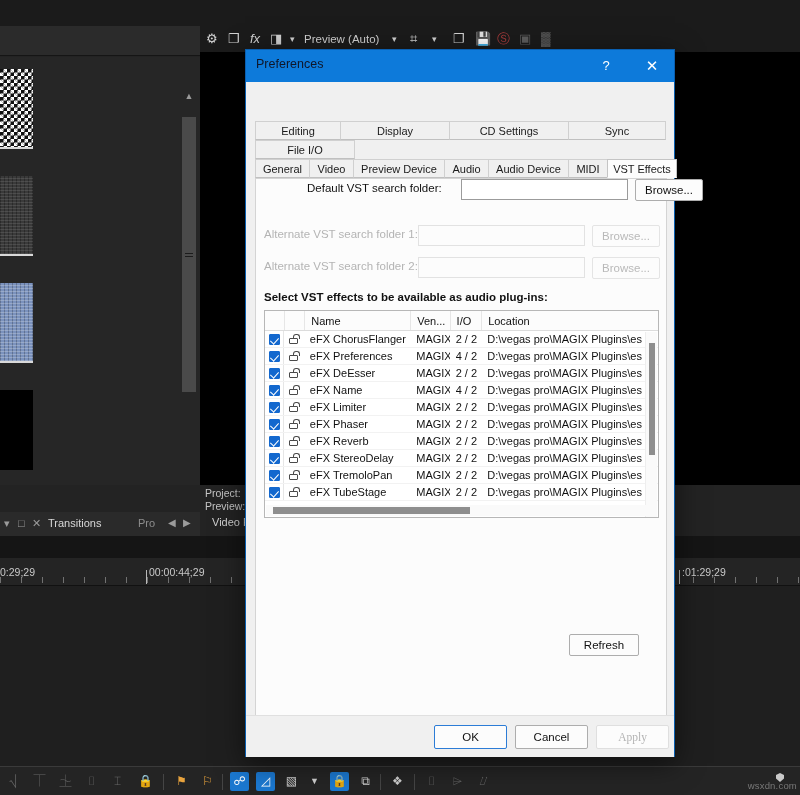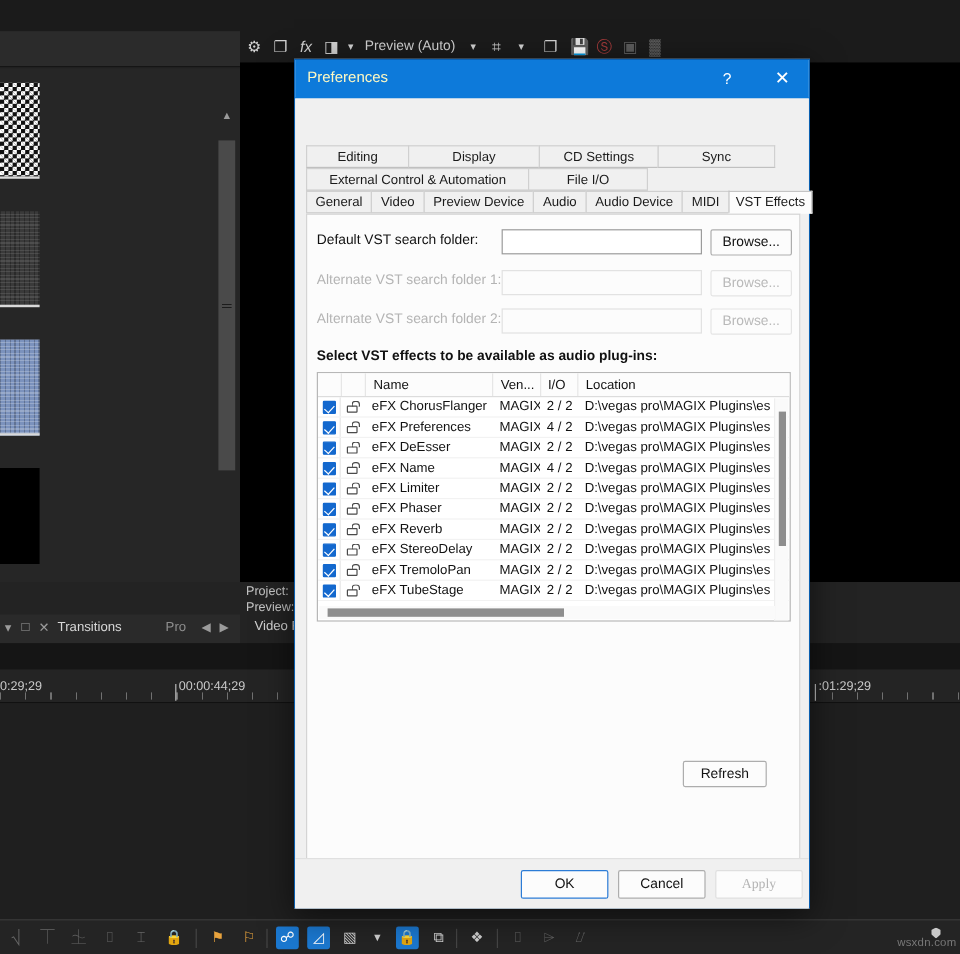--- a/index.html
+++ b/index.html
@@ -92,21 +92,21 @@
     position:absolute; left:245px; top:49px; width:430px; height:708px;
     background:#f0f0f0;
     border:1px solid #0a5fb0;
     box-shadow: 0 6px 26px rgba(0,0,0,.55);
   }
   .dlg-title {
     height:32px; background:#0d7ada; position:relative;
     border-bottom:1px solid #0d7ada;
   }
   .dlg-title .txt {
-    position:absolute; left:10px; top:7px; font-size:12.5px; color:#fef9c3;
+    position:absolute; left:10px; top:7px; font-size:12.5px; color:#0f172a;
   }
   .dlg-title .btn {
     position:absolute; top:0; height:32px; width:44px;
     color:#fff; font-size:14px; line-height:32px; text-align:center;
     cursor:default;
   }
   .dlg-title .btn.help { right:46px; font-size:13px; }
   .dlg-title .btn.close { right:0; font-size:15px; }
 
   .dlg-body { position:relative; height:675px; background:#f0f0f0; padding:16px; }
@@ -318,41 +318,40 @@
       <span class="btn help">?</span>
       <span class="btn close">✕</span>
     </div>
 
     <div class="dlg-body">
 
       <div class="tabs">
         <div class="tabrow">
           <div class="tab" style="width:86px">Editing</div>
           <div class="tab" style="width:110px">Display</div>
-          <div class="tab" style="width:100px">CD Settings</div>
+          <div class="tab" style="width:120px">CD Settings</div>
           <div class="tab" style="width:98px">Sync</div>
         </div>
         <div class="tabrow">
-          <div class="tab" style="width:186px">External Control &amp; Automation</div>
           <div class="tab" style="width:100px">File I/O</div>
         </div>
         <div class="tabrow">
           <div class="tab" style="width:55px">General</div>
           <div class="tab" style="width:45px">Video</div>
           <div class="tab" style="width:92px">Preview Device</div>
           <div class="tab" style="width:45px">Audio</div>
           <div class="tab" style="width:81px">Audio Device</div>
           <div class="tab" style="width:40px">MIDI</div>
           <div class="tab active" style="width:70px">VST Effects</div>
         </div>
       </div>
 
       <div class="panel">
 
-        <div class="frow" style="top:12px;">
+        <div class="frow" style="top:0;margin-left:43px;">
           <span class="flabel">Default VST search folder:</span>
           <input class="ftext" type="text" value="" style="">
           <button class="fbtn">Browse...</button>
         </div>
 
         <div class="frow" style="top:46px;">
           <span class="flabel disabled">Alternate VST search folder 1:</span>
           <input class="ftext disabled" type="text" disabled="" value="" style="">
           <button class="fbtn disabled" disabled="">Browse...</button>
         </div>

